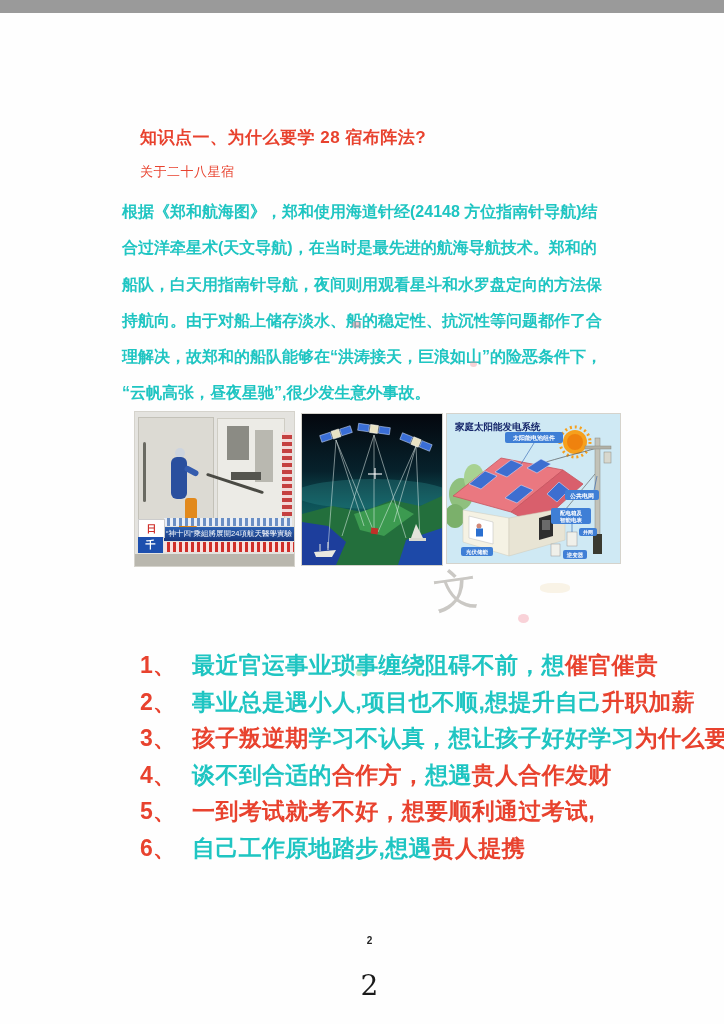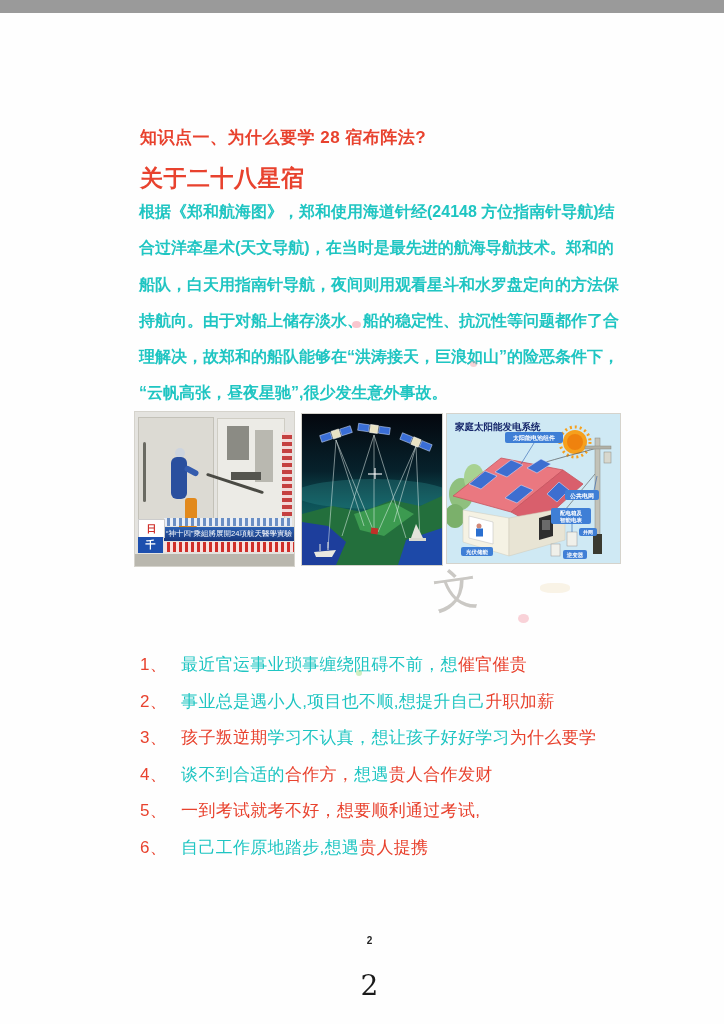--- a/index.html
+++ b/index.html
@@ -10,23 +10,23 @@
   :root{
     --accent-red:#e8422e;
     --accent-teal:#1fc5c2;
   }
   .doc-title{
     position:absolute;left:140px;top:113px;width:470px;
     font-size:17px;font-weight:700;color:var(--accent-red);letter-spacing:.5px;
   }
   .doc-subtitle{
     position:absolute;left:140px;top:150px;width:470px;
-    font-size:23px;font-weight:700;color:var(--accent-red);letter-spacing:.5px;
-  }
-  .para{position:absolute;left:139px;top:181px;width:464px;}
+    font-size:13px;font-weight:400;color:var(--accent-red);letter-spacing:.5px;
+  }
+  .para{position:absolute;left:122px;top:181px;width:464px;}
   .para-line{
     font-size:16px;font-weight:700;color:var(--accent-teal);
     line-height:36.3px;height:36.3px;white-space:nowrap;
     text-align:justify;text-align-last:justify;
   }
   .para-line:last-child{text-align-last:left;}
   .scan-img{position:absolute;overflow:hidden;border:1px solid #d5d3cc;background:#fff;}
   #img-tv{left:134px;top:398px;width:159px;height:154px;background:#e4e3df;}
   #img-sat{left:301px;top:400px;width:140px;height:151px;}
   #img-solar{left:446px;top:400px;width:173px;height:149px;background:#8b5cf6;}
@@ -37,21 +37,21 @@
     color:#fff;font-size:7.5px;font-weight:400;line-height:14px;
     white-space:nowrap;text-align:center;letter-spacing:0;
   }
   .tv-dashes{background:repeating-linear-gradient(90deg,rgba(255,255,255,.85) 0 3px,rgba(255,255,255,0) 3px 6px);}
   .tv-vdashes{background:repeating-linear-gradient(180deg,rgba(255,255,255,.8) 0 3px,rgba(255,255,255,0) 3px 7px);}
   .benefits-heading{
     position:absolute;left:140px;top:596px;width:470px;
     font-size:17px;font-weight:700;color:var(--accent-red);letter-spacing:.5px;
   }
   .benefits{position:absolute;left:140px;top:634px;width:478px;}
-  .benefit-item{height:36.6px;line-height:36.6px;font-size:17px;font-weight:400;white-space:nowrap;letter-spacing:.3px;}
+  .benefit-item{height:36.6px;line-height:36.6px;font-size:23px;font-weight:700;white-space:nowrap;letter-spacing:.3px;}
   .benefit-num{color:var(--accent-red);margin-right:9px;}
   .seg-teal{color:var(--accent-teal);}
   .seg-red{color:var(--accent-red);}
   .pg-small{
     position:absolute;left:0;right:0;top:922px;text-align:center;
     font-size:10px;font-weight:700;color:#222;
   }
   .pg-large{
     position:absolute;left:0;right:0;top:956px;text-align:center;
     font-family:"DejaVu Serif",serif;font-size:28px;color:#1a1a1a;

